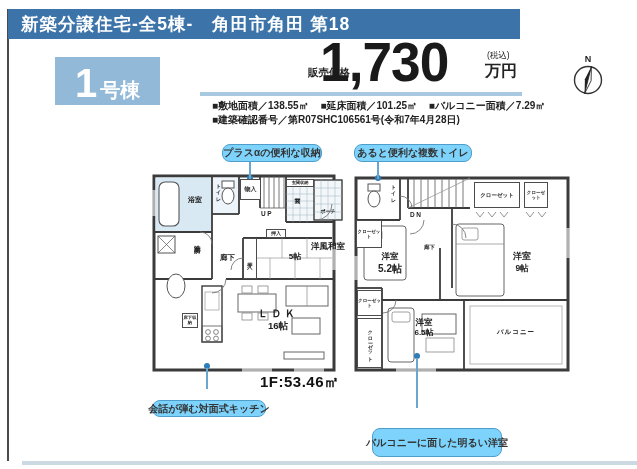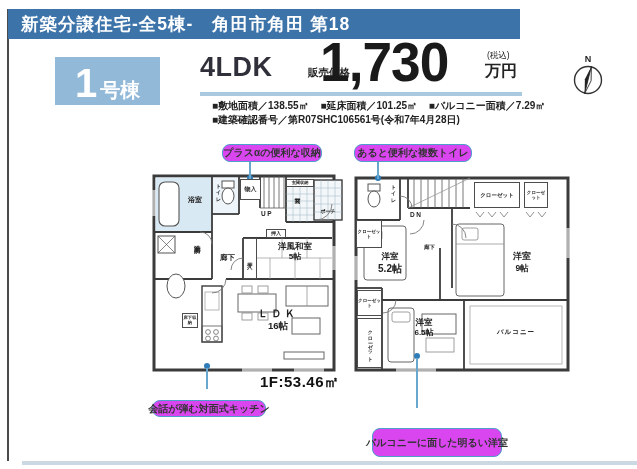--- a/index.html
+++ b/index.html
@@ -27,40 +27,39 @@
   
   .plan{position:absolute;width:200px;height:210px;}
   .plan svg{position:absolute;left:0;top:0;}
   .lbl{position:absolute;text-align:center;line-height:1.1;color:#222;white-space:nowrap;font-weight:600;}
   .v{writing-mode:vertical-rl;text-orientation:upright;letter-spacing:1px;white-space:nowrap;}
   .boxlbl{position:absolute;border:1px solid #4c4c4c;background:#fff;display:flex;align-items:center;
           justify-content:center;text-align:center;word-break:break-all;white-space:normal;
           line-height:1.15;box-sizing:border-box;color:#222;font-weight:600;}
   .arealbl{position:absolute;font-size:15px;font-weight:bold;color:#111;letter-spacing:.5px;}
   
-  .callout{position:absolute;background:#d946ef;border:1.5px solid #4e9ecb;border-radius:8px;
+  .callout{position:absolute;background:#7dd3fc;border:1.5px solid #4e9ecb;border-radius:8px;
            font-size:10px;font-weight:600;color:#333;display:flex;align-items:center;justify-content:center;
            box-sizing:border-box;white-space:nowrap;}
   .connector{position:absolute;width:1.5px;background:#6aa7cf;}
   #bottom-bar{position:absolute;left:22px;top:461px;width:615px;height:4px;background:#cdd9e2;}
 </style>
 </head>
 <body>
 
 <div id="page">
 
   <div id="edge"></div>
   <div id="banner">新築分譲住宅-全5棟-　角田市角田 第18</div>
 
   <div id="badge">
     <span class="num">1</span>
     <span class="suf">号棟</span>
   </div>
 
-  <div id="layout">4LDK</div>
   <div id="price-label">販売価格</div>
   <div id="price-amount">1,730</div>
   <div id="tax-note">(税込)</div>
   <div id="price-unit">万円</div>
   <div id="underline"></div>
 
   <div class="specline" style="top:99px;">
     <span>■敷地面積／138.55㎡</span>
     <span>■延床面積／101.25㎡</span>
     <span>■バルコニー面積／7.29㎡</span>
@@ -171,21 +170,21 @@
     <div class="lbl v" style="left:48px;top:72px;font-size:6.5px;">洗面所</div>
     <div class="lbl v" style="left:69px;top:12px;font-size:5px;">トイレ</div>
     <div class="lbl" style="left:74px;top:86px;font-size:7.5px;">廊下</div>
     <div class="boxlbl" style="left:94px;top:11px;width:21px;height:21px;font-size:6px;">物入</div>
     <div class="lbl" style="left:115px;top:42px;font-size:6.5px;letter-spacing:1.5px;">UP</div>
     <div class="boxlbl" style="left:140px;top:11px;width:28px;height:8px;font-size:4.2px;">玄関収納</div>
     <div class="lbl v" style="left:149px;top:25px;font-size:5.5px;">玄関</div>
     <div class="lbl" style="left:168px;top:41px;width:28px;font-size:5px;">ポーチ</div>
     <div class="boxlbl" style="left:120px;top:61px;width:20px;height:9px;font-size:5px;">押入</div>
     <div class="boxlbl v" style="left:97px;top:70px;width:14px;height:41px;font-size:5.5px;">押入</div>
-    <div class="lbl" style="left:112px;top:74px;width:74px;font-size:8.5px;">洋風和室</div>
+    <div class="lbl" style="left:112px;top:74px;width:74px;font-size:8.5px;padding-left:33px;">洋風和室</div>
     <div class="lbl" style="left:112px;top:85px;width:74px;font-size:8px;">5帖</div>
     <div class="lbl" style="left:96px;top:140px;width:72px;font-size:10.5px;letter-spacing:3px;">ＬＤＫ</div>
     <div class="lbl" style="left:96px;top:153px;width:72px;font-size:9.5px;">16帖</div>
     <div class="boxlbl" style="left:36px;top:145px;width:16px;height:15px;font-size:4.3px;">床下収納</div>
   </div>
 
   <div class="plan" style="left:352px;top:168px;width:220px;">
     <svg width="220" height="210" viewBox="0 0 220 210">
       <rect x="4" y="10" width="212" height="192" fill="#ffffff" stroke="#3b3b3b" stroke-width="3"></rect>
 

